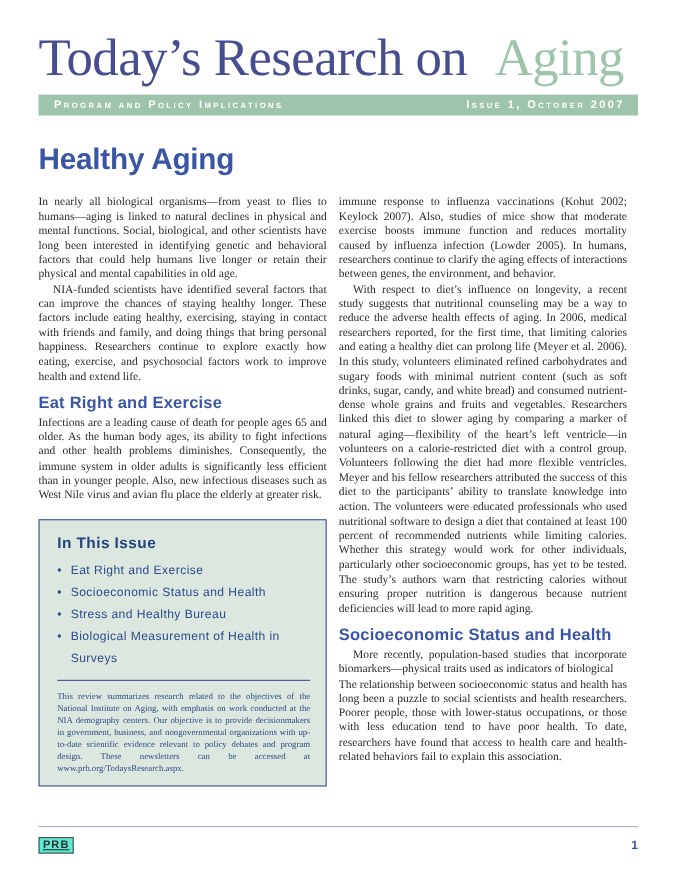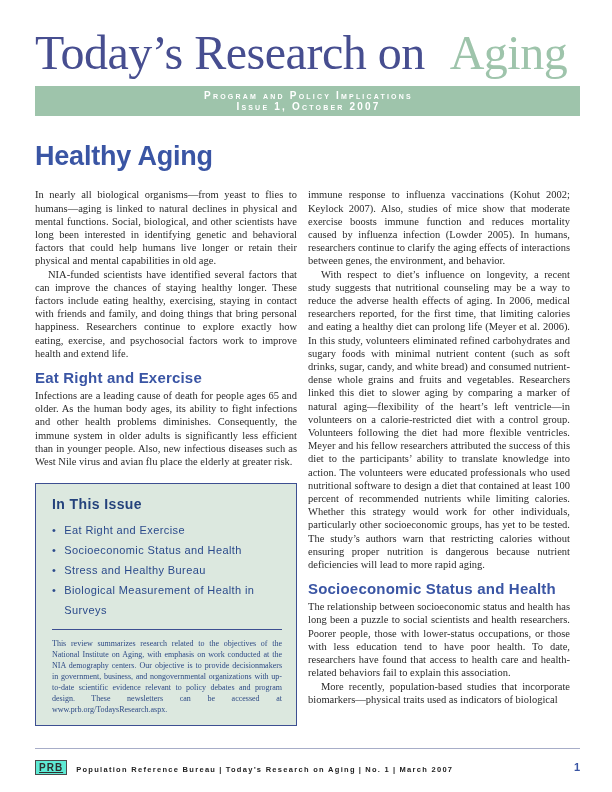--- a/index.html
+++ b/index.html
@@ -34,21 +34,20 @@
     color: #ffffff;
     display: flex;
     justify-content: space-between;
     align-items: center;
     padding: 4px 12px 4px 14px;
     font-family: "Liberation Sans", sans-serif;
     font-variant: small-caps;
     font-weight: bold;
     font-size: 10px;
     letter-spacing: 2.2px;
-    flex-direction: column;
   }
   
   .article-title {
     margin: 25px 0 0 0;
     font-family: "Liberation Sans", sans-serif;
     font-weight: bold;
     font-size: 27px;
     color: #3a55a4;
     letter-spacing: -0.2px;
   }
@@ -189,30 +188,27 @@
         </ul>
         <hr>
         <p class="issue-note">This review summarizes research related to the objectives of the National Institute on Aging, with emphasis on work conducted at the NIA demography centers. Our objective is to provide decisionmakers in government, business, and nongovernmental organizations with up-to-date scientific evidence relevant to policy debates and program design. These newsletters can be accessed at www.prb.org/TodaysResearch.aspx.</p>
       </aside>
     </div>
 
     <div class="col">
       <p class="body">immune response to influenza vaccinations (Kohut 2002; Keylock 2007). Also, studies of mice show that moderate exercise boosts immune function and reduces mortality caused by influenza infection (Lowder 2005). In humans, researchers continue to clarify the aging effects of interactions between genes, the environment, and behavior.</p>
       <p class="body indent">With respect to diet’s influence on longevity, a recent study suggests that nutritional counseling may be a way to reduce the adverse health effects of aging. In 2006, medical researchers reported, for the first time, that limiting calories and eating a healthy diet can prolong life (Meyer et al. 2006). In this study, volunteers eliminated refined carbohydrates and sugary foods with minimal nutrient content (such as soft drinks, sugar, candy, and white bread) and consumed nutrient-dense whole grains and fruits and vegetables. Researchers linked this diet to slower aging by comparing a marker of natural aging—flexibility of the heart’s left ventricle—in volunteers on a calorie-restricted diet with a control group. Volunteers following the diet had more flexible ventricles. Meyer and his fellow researchers attributed the success of this diet to the participants’ ability to translate knowledge into action. The volunteers were educated professionals who used nutritional software to design a diet that contained at least 100 percent of recommended nutrients while limiting calories. Whether this strategy would work for other individuals, particularly other socioeconomic groups, has yet to be tested. The study’s authors warn that restricting calories without ensuring proper nutrition is dangerous because nutrient deficiencies will lead to more rapid aging.</p>
       <h3 class="section">Socioeconomic Status and Health</h3>
+      <p class="body indent">More recently, population-based studies that incorporate biomarkers—physical traits used as indicators of biological</p>
       <p class="body">The relationship between socioeconomic status and health has long been a puzzle to social scientists and health researchers. Poorer people, those with lower-status occupations, or those with less education tend to have poor health. To date, researchers have found that access to health care and health-related behaviors fail to explain this association.</p>
-      <p class="body indent">More recently, population-based studies that incorporate biomarkers—physical traits used as indicators of biological</p>
     </div>
 
   </div>
 
   <footer class="footer">
     <div class="footer-rule"></div>
     <div class="footer-row">
       <span class="prb-logo">PRB</span>
-      <span class="footer-meta">
-        <span>Population Reference Bureau</span><span class="sep">|</span><span>Today’s Research on Aging</span><span class="sep">|</span><span>No. 1</span><span class="sep">|</span><span>March 2007</span>
-      </span>
       <span class="page-num">1</span>
     </div>
   </footer>
 
 </div>
 
 </body></html>

